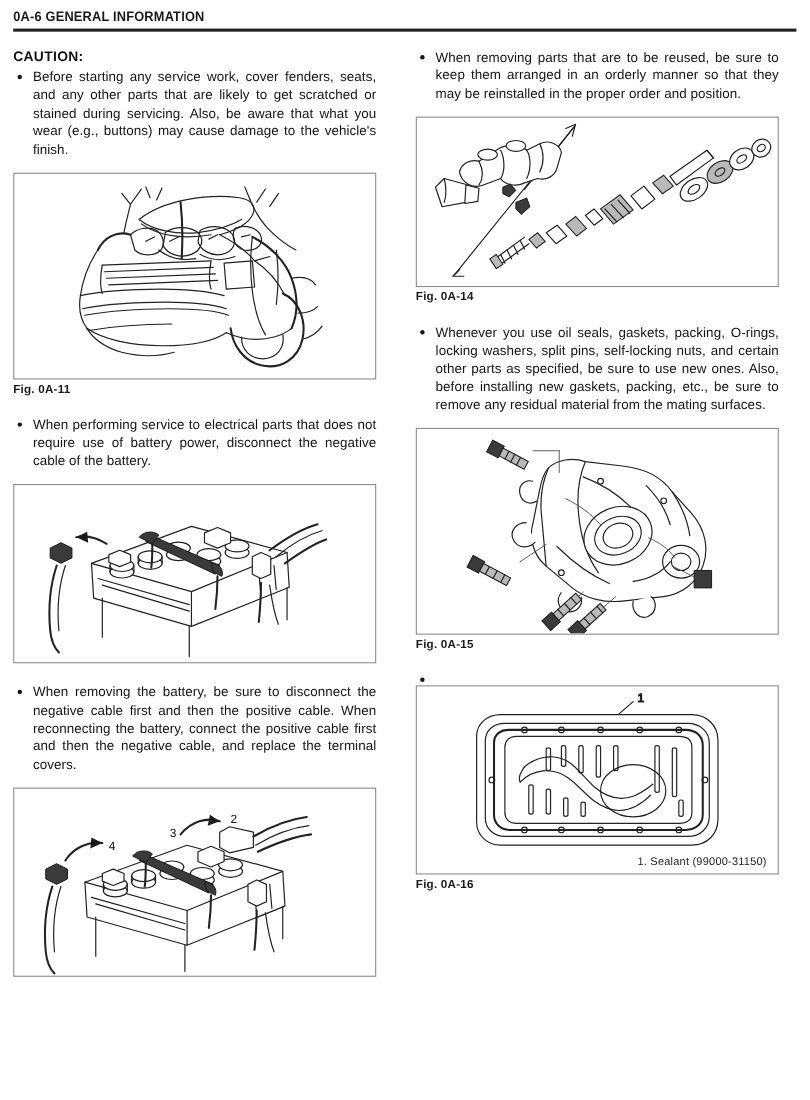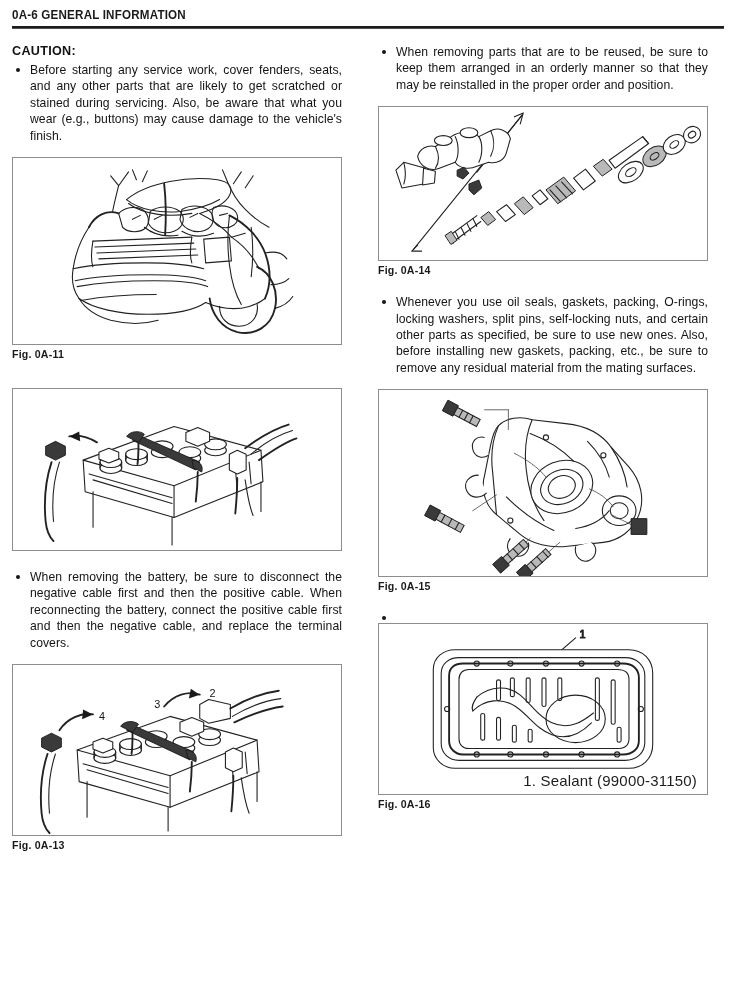--- a/index.html
+++ b/index.html
@@ -101,21 +101,21 @@
     font-size: 10.6px;
     font-weight: bold;
     color: #1a1a1a;
     margin-top: 3px;
     letter-spacing: 0.2px;
   }
   .figlegend {
     position: absolute;
     right: 10px;
     bottom: 5px;
-    font-size: 15px;
+    font-size: 10px;
     font-weight: normal;
     color: #1d1d1d;
     letter-spacing: 0.2px;
     white-space: nowrap;
     text-align: right;
   }
 
   
   .fig-0a11 { height: 188px; }
   .fig-0a12 { height: 163px; }
@@ -209,20 +209,24 @@
           <path d="M252 96 C262 94 270 96 274 102 M258 128 C266 128 272 126 276 122"></path>
           <path d="M262 152 C270 150 276 146 280 140"></path>
         </g>
       </svg>
     </div>
     <div class="figcap">Fig. 0A-11</div>
   </div>
 
   <div class="gap-lg"></div>
 
+  <p class="bullet">
+    <span class="dot"></span>
+    <span>When performing service to electrical parts that does not require use of battery power, disconnect the negative cable of the battery.</span>
+  </p>
 
   <div class="gap-sm"></div>
 
   <div class="figure">
     <div class="figbox fig-0a12">
       <svg viewBox="0 0 326 163" preserveAspectRatio="xMidYMid meet" aria-hidden="true">
 
         <g>
           <path class="fillw" d="M68 72 L160 38 L248 62 L250 94 L160 130 L70 104 Z"></path>
           <path class="ln" d="M68 72 L160 98 L160 130"></path>
@@ -328,21 +332,20 @@
           <text class="callout" x="140" y="44">3</text>
           <text class="callout" x="196" y="32">2</text>
 
           <path class="fillw" d="M212 88 l8 -4 l9 4 l0 16 l-9 4 l-8 -4 Z"></path>
           <path class="ln2" d="M220 112 C220 126 219 138 218 148"></path>
           <path class="ln" d="M228 114 C230 128 232 140 236 150"></path>
           <path class="ln" d="M72 118 L72 154 M154 144 L154 168 M244 108 L244 138"></path>
         </g>
       </svg>
     </div>
-    <div class="figcap">Fig. 0A-13</div>
   </div>
 </div>
 
 <div class="col col-right">
 
   <p class="bullet">
     <span class="dot"></span>
     <span>When removing parts that are to be reused, be sure to keep them arranged in an orderly manner so that they may be reinstalled in the proper order and position.</span>
   </p>
 

